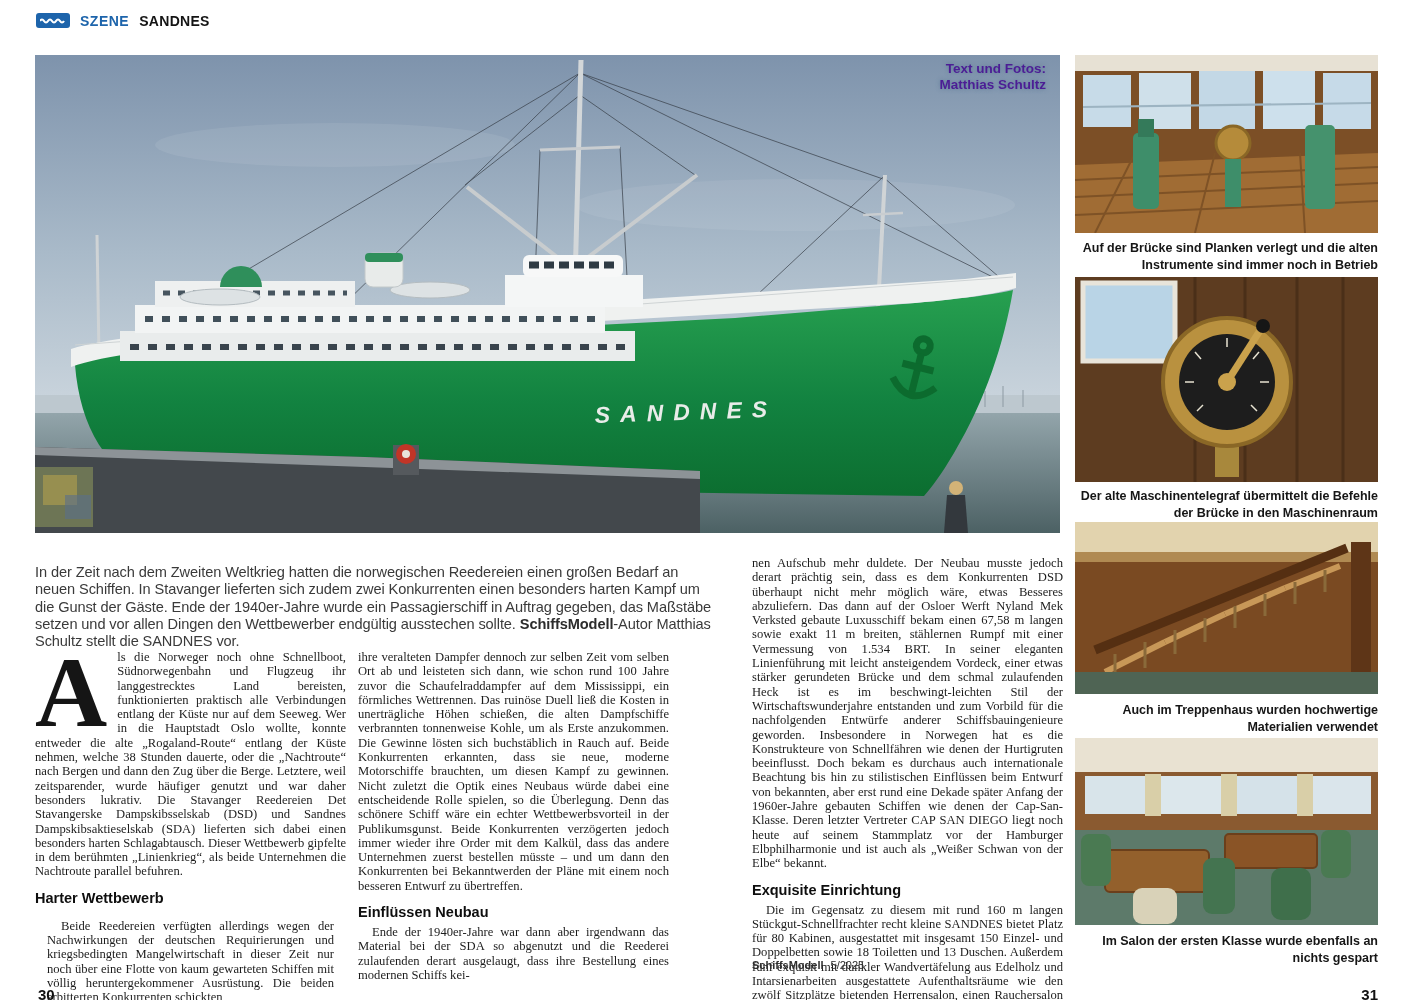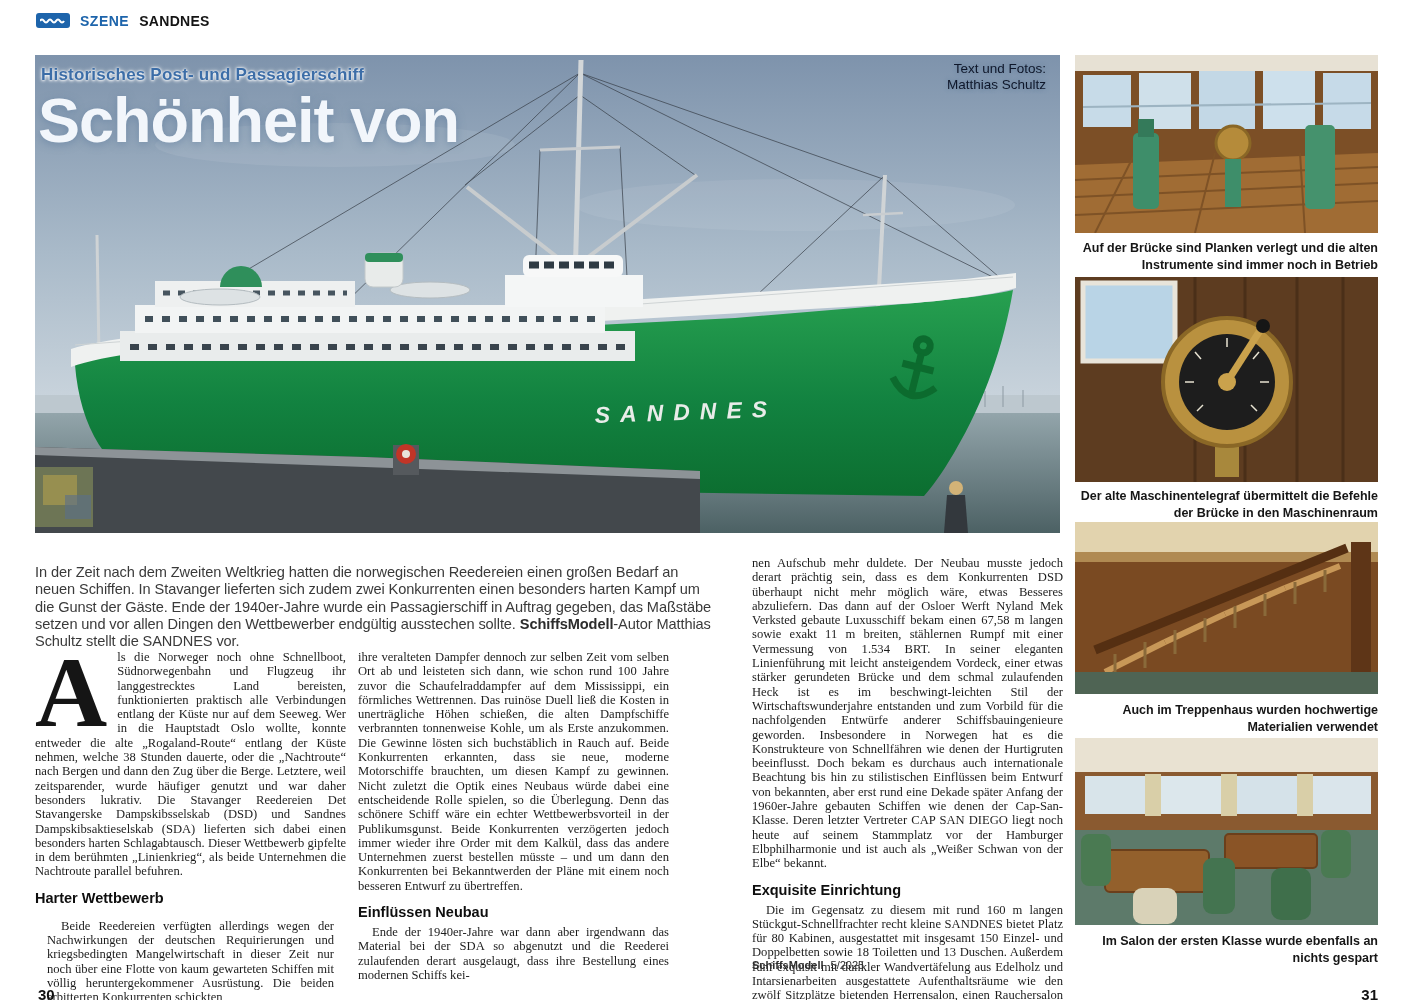--- a/index.html
+++ b/index.html
@@ -20,21 +20,21 @@
   .hero{left:35px;top:55px;width:1025px;height:478px;overflow:hidden;background:#9db0c2;}
   .hero svg{position:absolute;left:0;top:0;}
   .kicker{
     left:6px;top:10px;font-size:17px;font-weight:bold;color:#3c6da7;letter-spacing:.2px;
     text-shadow:0 0 4px rgba(255,255,255,.95),0 0 2px rgba(255,255,255,.9),0 1px 3px rgba(255,255,255,.8);
   }
   .headline{
     left:3px;top:32px;font-size:63px;line-height:66px;font-weight:bold;letter-spacing:-1px;
     color:#f2f6fb;text-shadow:0 2px 8px rgba(90,120,155,.55);
   }
-  .credit{right:14px;top:6px;text-align:right;color:#0f172a;font-weight:normal;font-size:13.5px;line-height:16px;
+  .credit{right:14px;top:6px;text-align:right;color:#4c1d95;font-weight:bold;font-size:13.5px;line-height:16px;
     text-shadow:0 0 4px rgba(90,120,150,.9);}
 
   
   .intro{left:35px;top:551px;width:684px;font-size:14.6px;line-height:17.3px;color:#3a3a3a;letter-spacing:-.1px;margin-top:13px;}
   .intro b{color:#2c2c2c;}
 
   
   .col{font-family:"Liberation Serif",serif;font-size:12.6px;line-height:14.3px;text-align:justify;color:#1c1c1c;}
   .col1{left:35px;top:650px;width:311px;}
   .col2{left:358px;top:650px;width:311px;}
@@ -178,23 +178,21 @@
       <circle cx="371" cy="399" r="10" fill="#c13527"></circle>
       <circle cx="371" cy="399" r="4" fill="#e8e3da"></circle>
     </g>
 
     <g>
       <circle cx="921" cy="433" r="7" fill="#d3b377"></circle>
       <path d="M 912,440 h 18 l 3,38 h -24 Z" fill="#33383d"></path>
     </g>
   </svg>
 
-  <div class="abs kicker">Historisches Post- und Passagierschiff</div>
   <div class="abs headline">
-    <div>Schönheit von</div>
   </div>
   <div class="abs credit">
     <div>Text und Fotos:</div>
     <div>Matthias Schultz</div>
   </div>
 </figure>
 
 <p class="abs intro"><span>In der Zeit nach dem Zweiten Weltkrieg hatten die norwegischen Reedereien einen großen Bedarf an neuen Schiffen. In Stavanger lieferten sich zudem zwei Konkurrenten einen besonders harten Kampf um die Gunst der Gäste. Ende der 1940er-Jahre wurde ein Passagierschiff in Auftrag gegeben, das Maßstäbe setzen und vor allen Dingen den Wettbewerber endgültig ausstechen sollte. </span><b>SchiffsModell</b><span>-Autor Matthias Schultz stellt die SANDNES vor.</span></p>
 
 <div class="abs col col1">

